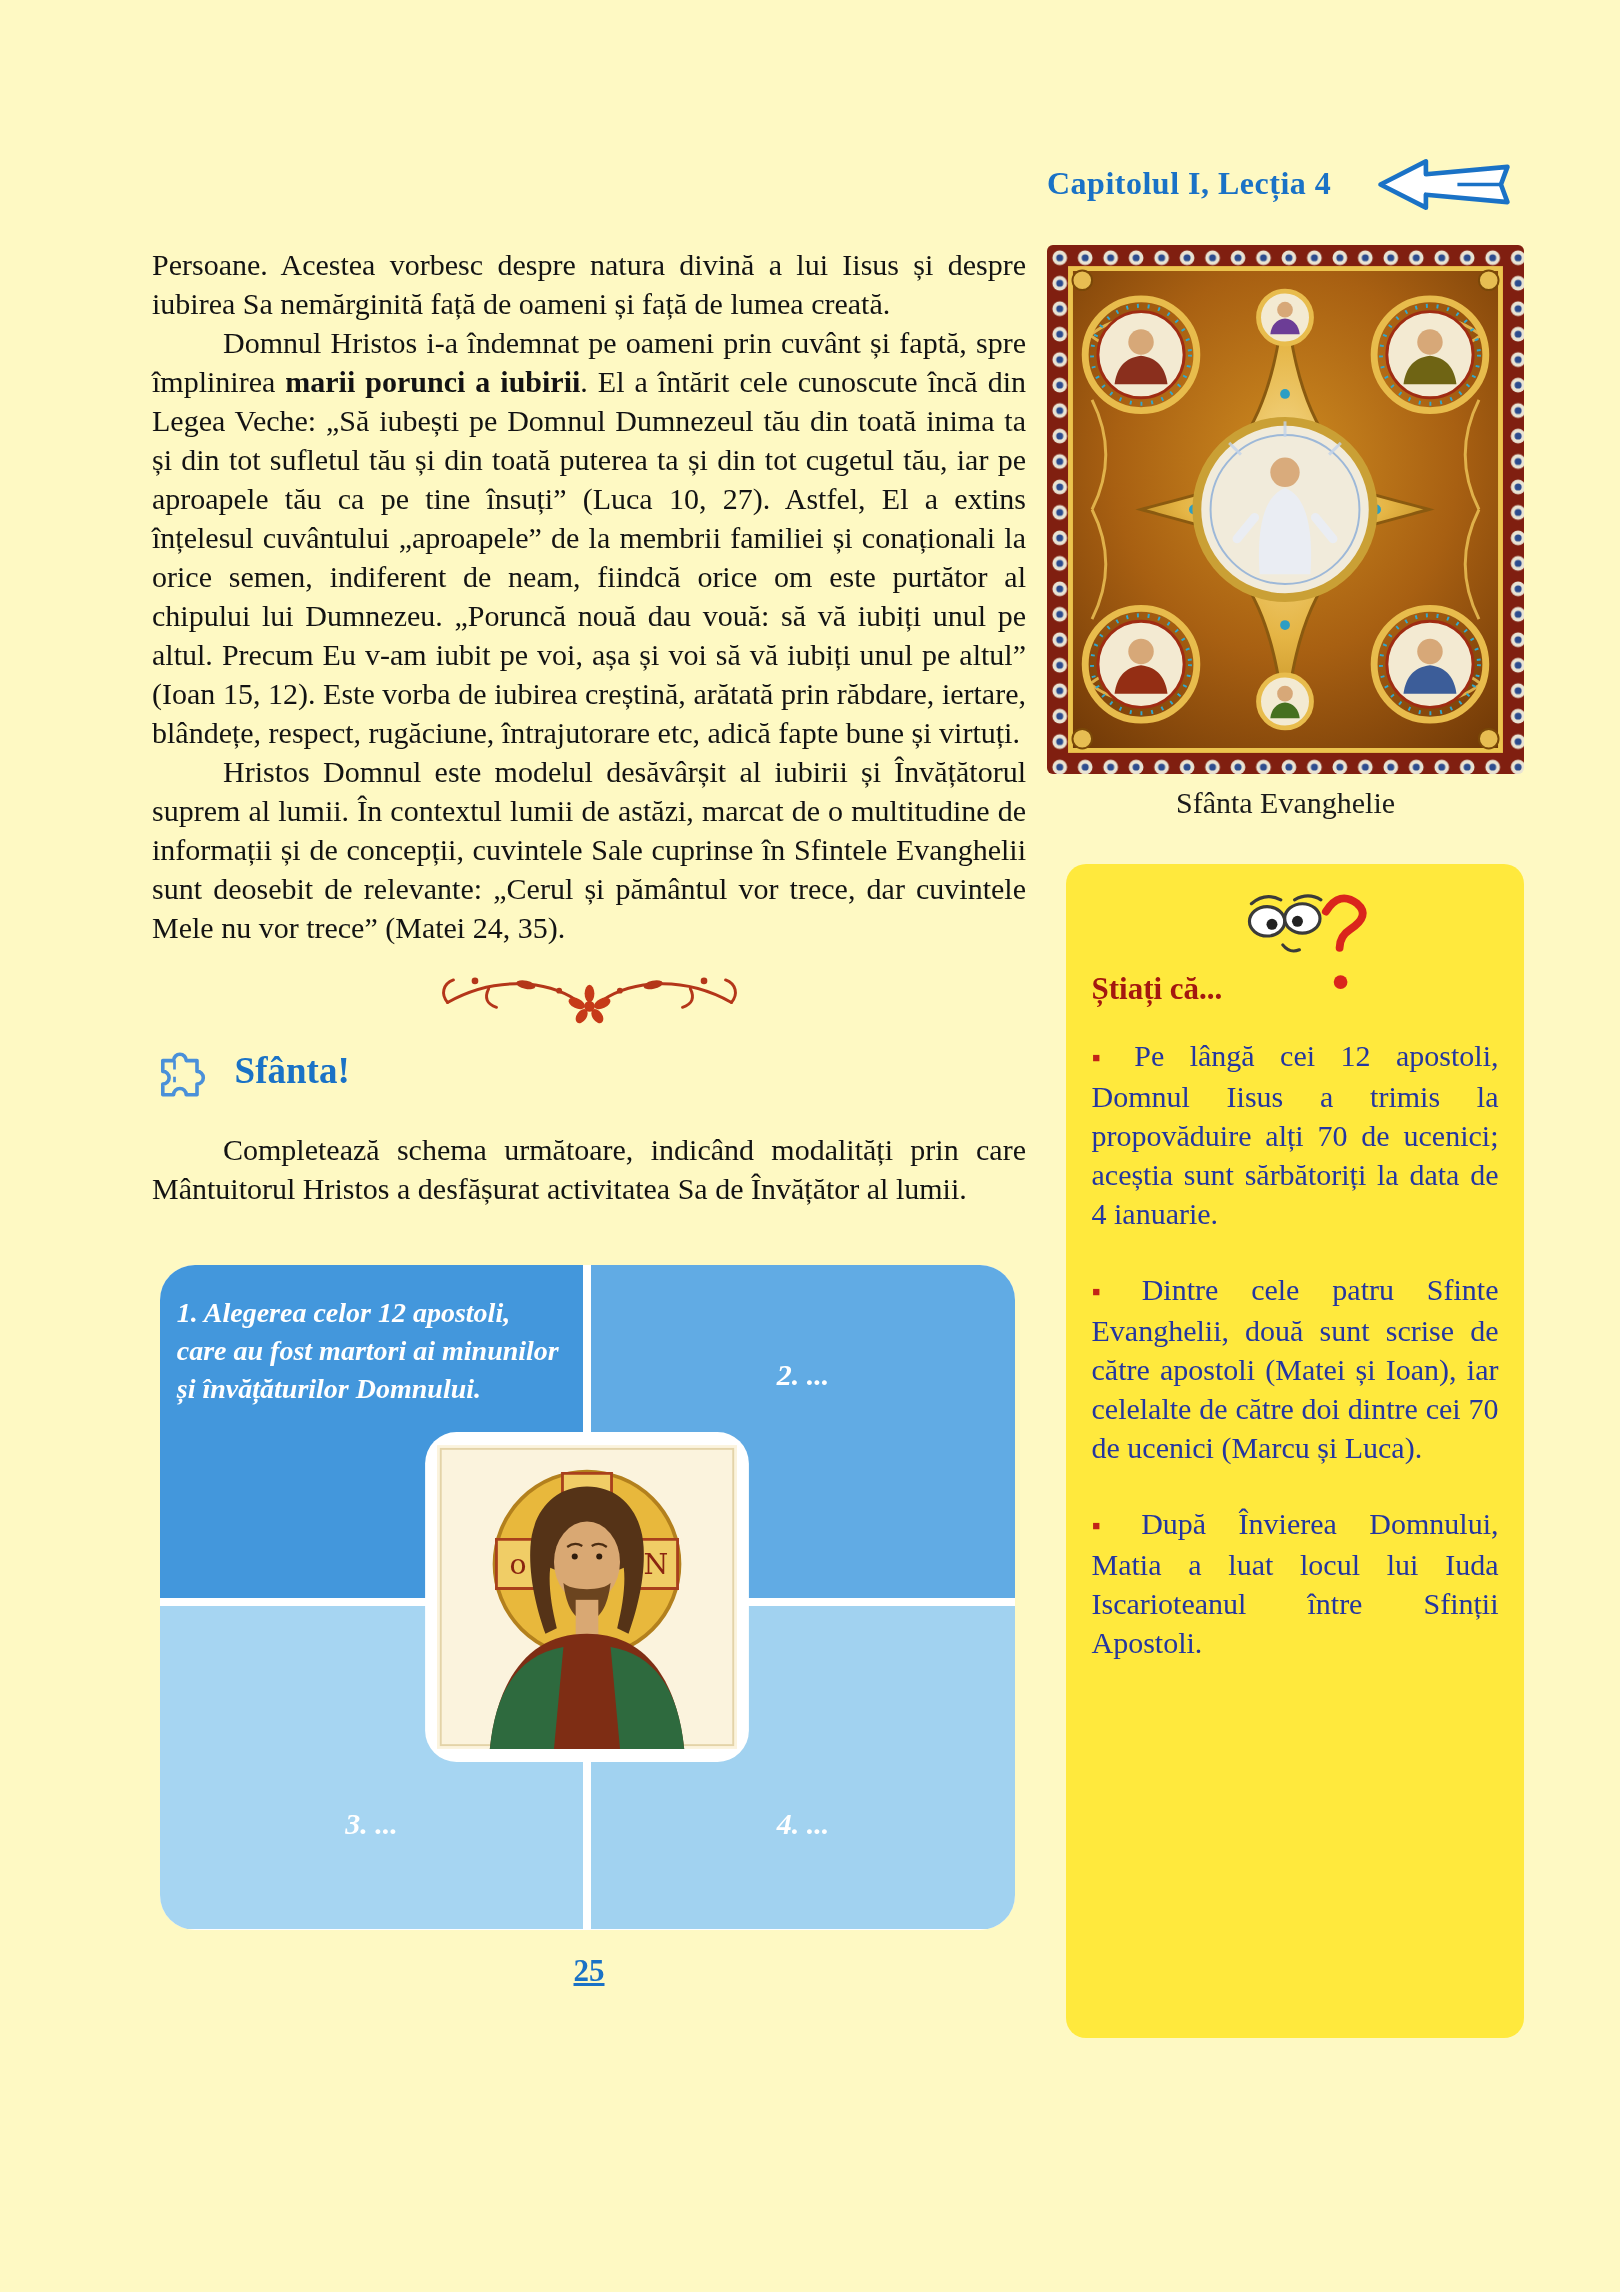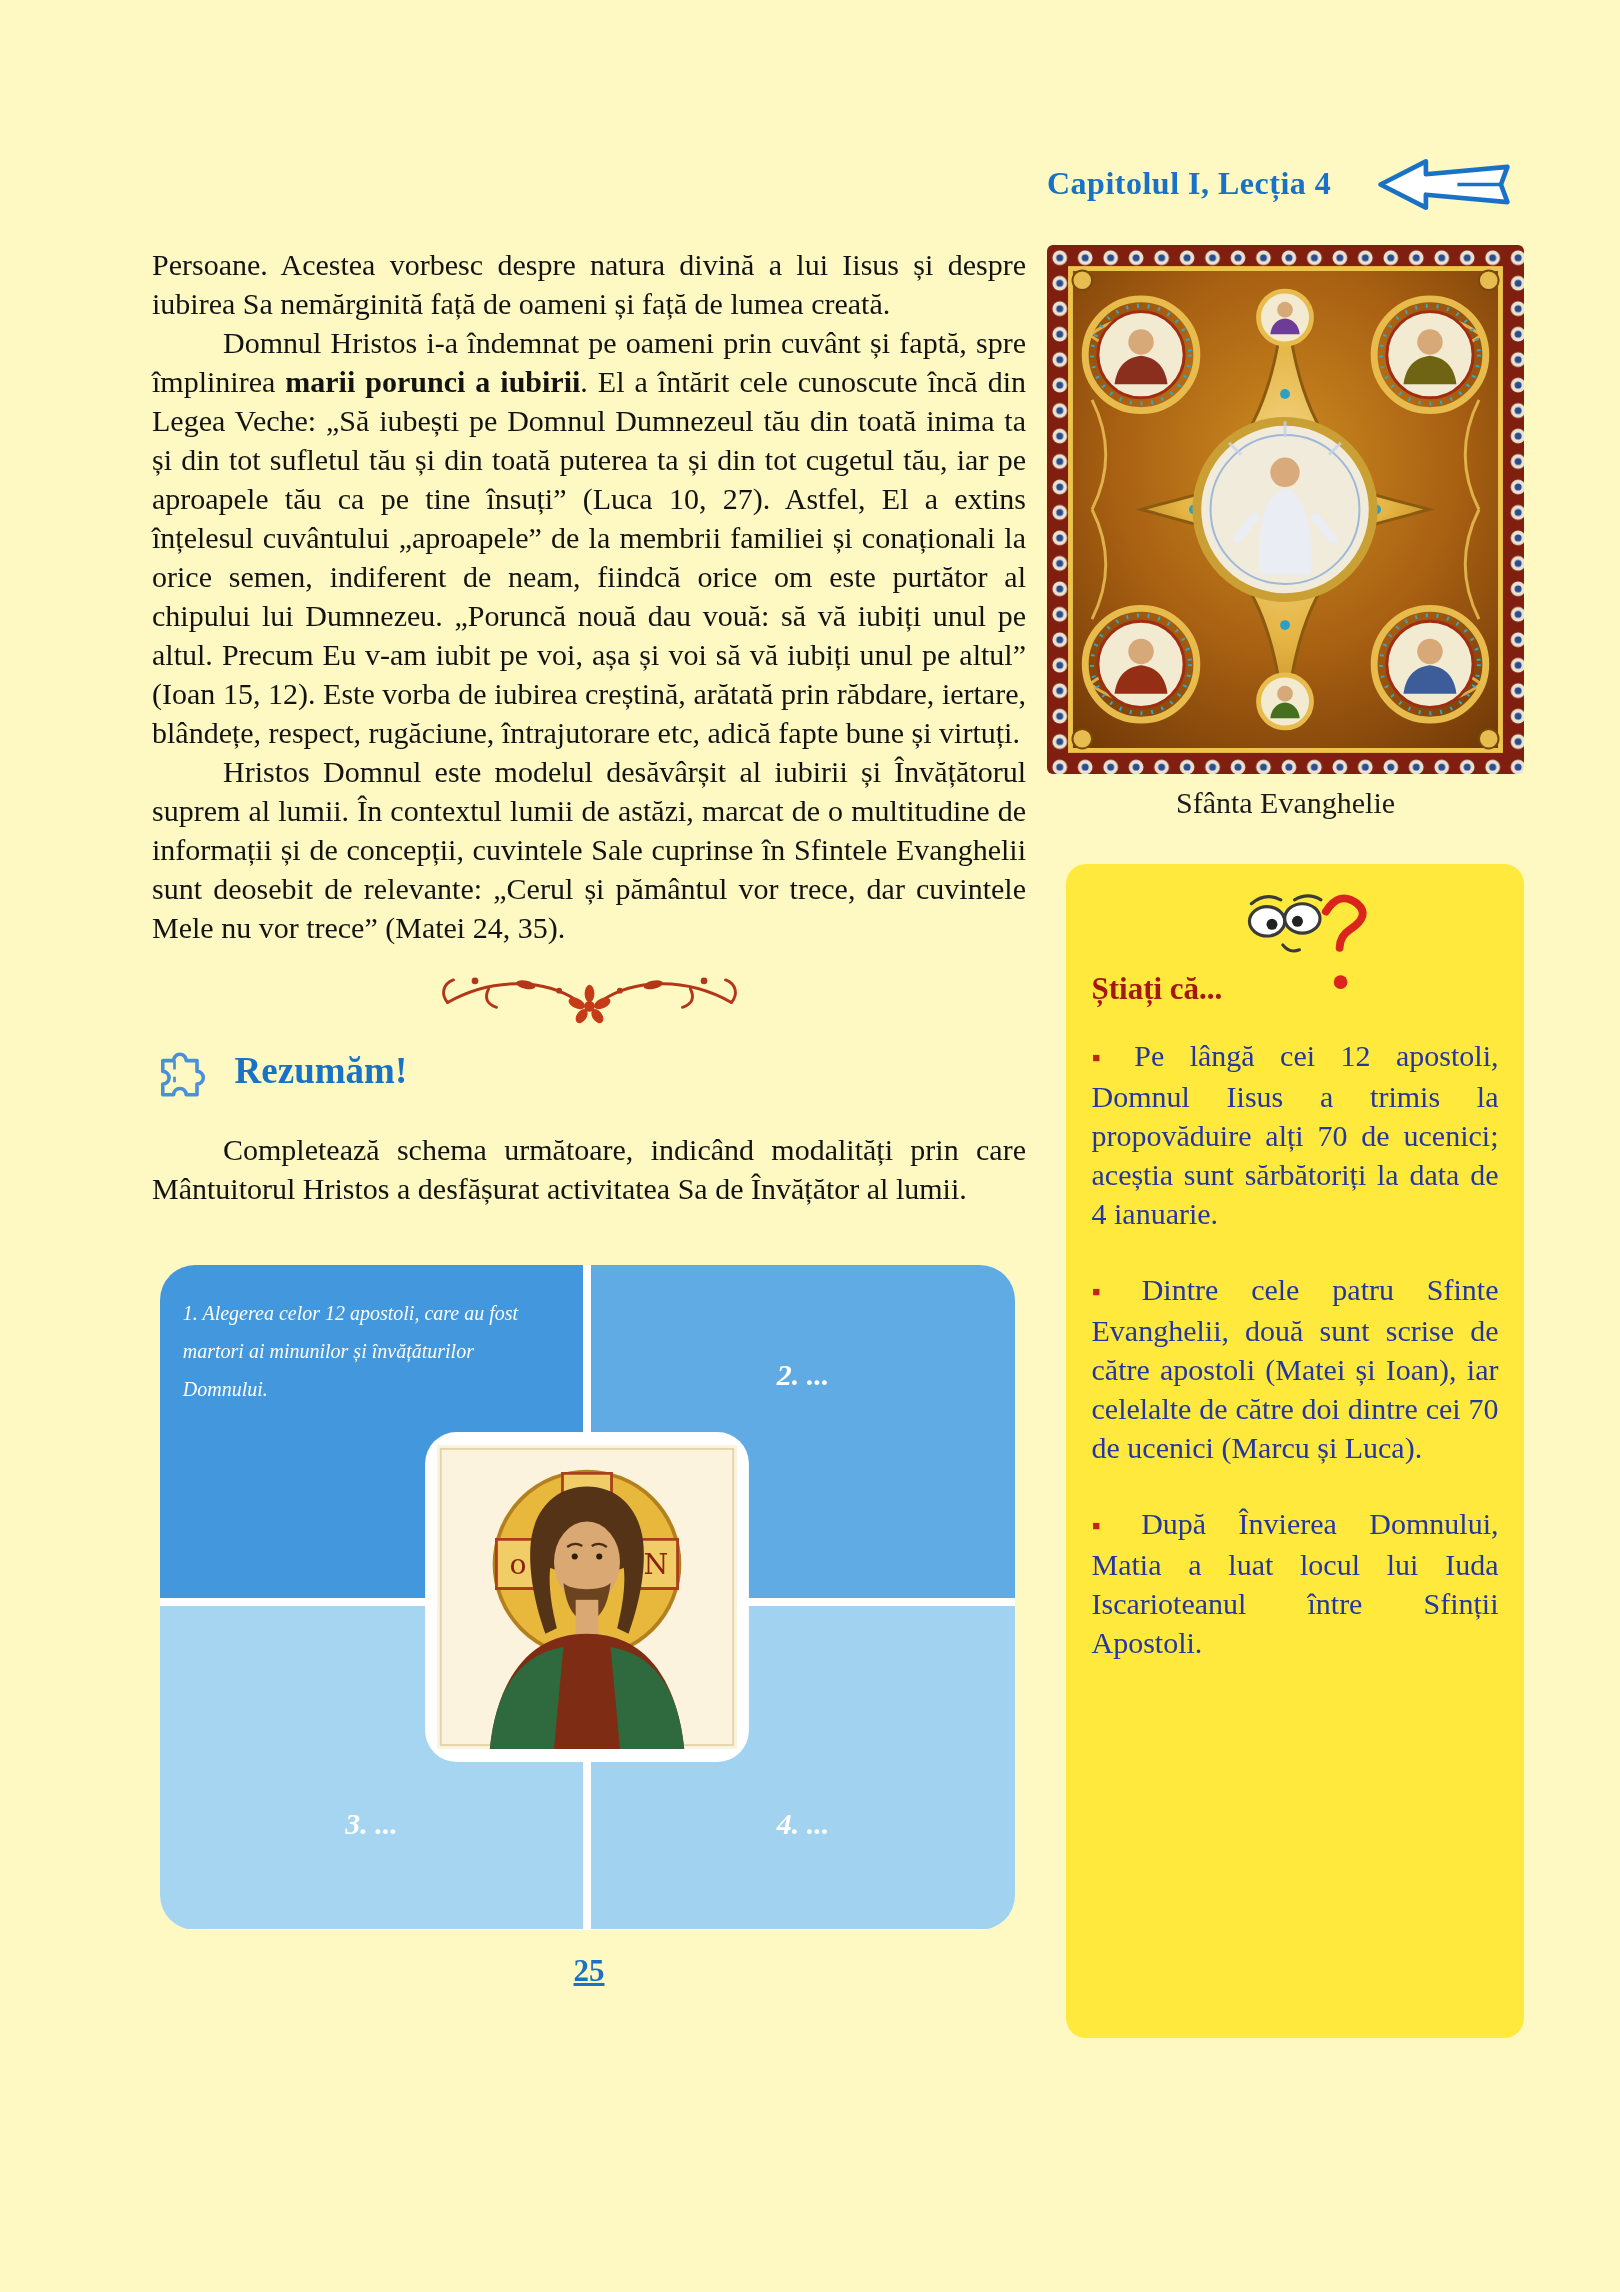--- a/index.html
+++ b/index.html
@@ -83,25 +83,25 @@
     background: #ffffff;
     border-radius: 35px;
     overflow: hidden;
   }
   .quad { position: relative; }
   .q1 { background: #4397dc; }
   .q2 { background: #61abe4; }
   .q3 { background: #a6d5f2; }
   .q4 { background: #a1d2f0; }
   .q1 p {
-    padding: 29px 23px;
+    padding: 29px 17px;
     color: #ffffff;
-    font-weight: normal;
+    font-weight: bold;
     font-style: italic;
-    font-size: 20px;
+    font-size: 28px;
     line-height: 38px;
   }
   .num-label {
     position: absolute;
     width: 100%;
     text-align: center;
     color: #ffffff;
     font-weight: bold;
     font-style: italic;
     font-size: 30px;
@@ -236,21 +236,21 @@
       </svg>
     </div>
 
     <div class="rezumam-row">
       <span class="puzzle-wrap">
         <svg viewBox="0 0 70 70" width="63" height="63" aria-hidden="true">
           <path d="M12 24 h12 a7 7 0 1 1 14 0 h12 v12 a7 7 0 1 1 0 14 v12 h-12 a7 7 0 1 0 -14 0 h-12 v-12 a7 7 0 1 0 0 -14 z" fill="none" stroke="#4a90d9" stroke-width="4" stroke-linejoin="round"></path>
           <path d="M25 24 v10 M25 48 v-6" stroke="#4a90d9" stroke-width="3"></path>
         </svg>
       </span>
-      <span class="rezumam-title">Rezumăm!</span>
+      <span class="rezumam-title">Sfânta!</span>
     </div>
 
     <p class="body-p indent instruction">Completează schema următoare, indicând modalități prin care Mântuitorul Hristos a desfășurat activitatea Sa de Învățător al lumii.</p>
 
     <div class="diagram">
       <div class="quad q1">
         <p>1. Alegerea celor 12 apostoli, care au fost martori ai minunilor și învățăturilor Domnului.</p>
       </div>
       <div class="quad q2">
         <p class="num-label">2. ...</p>

